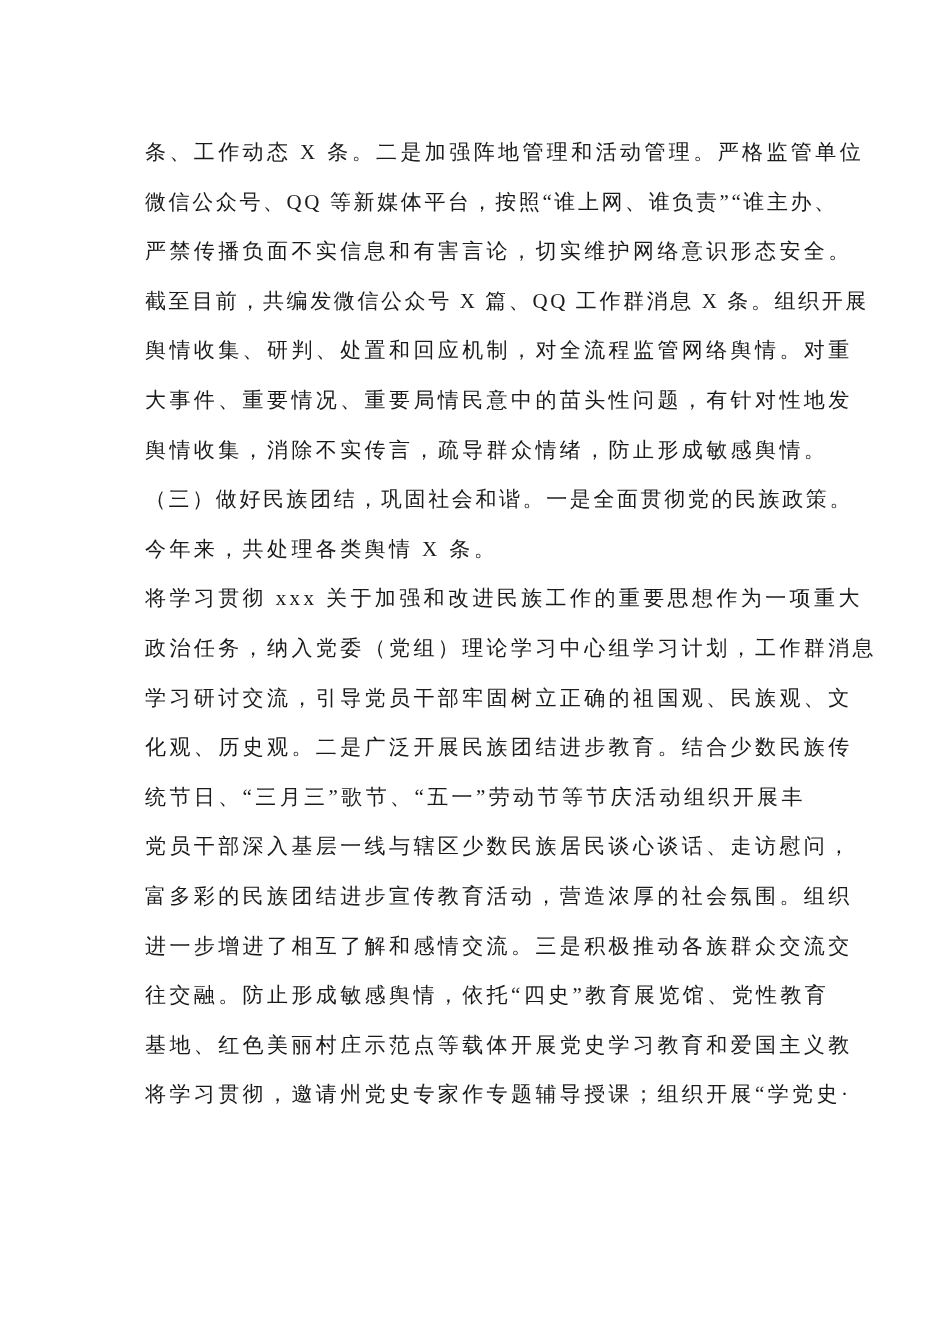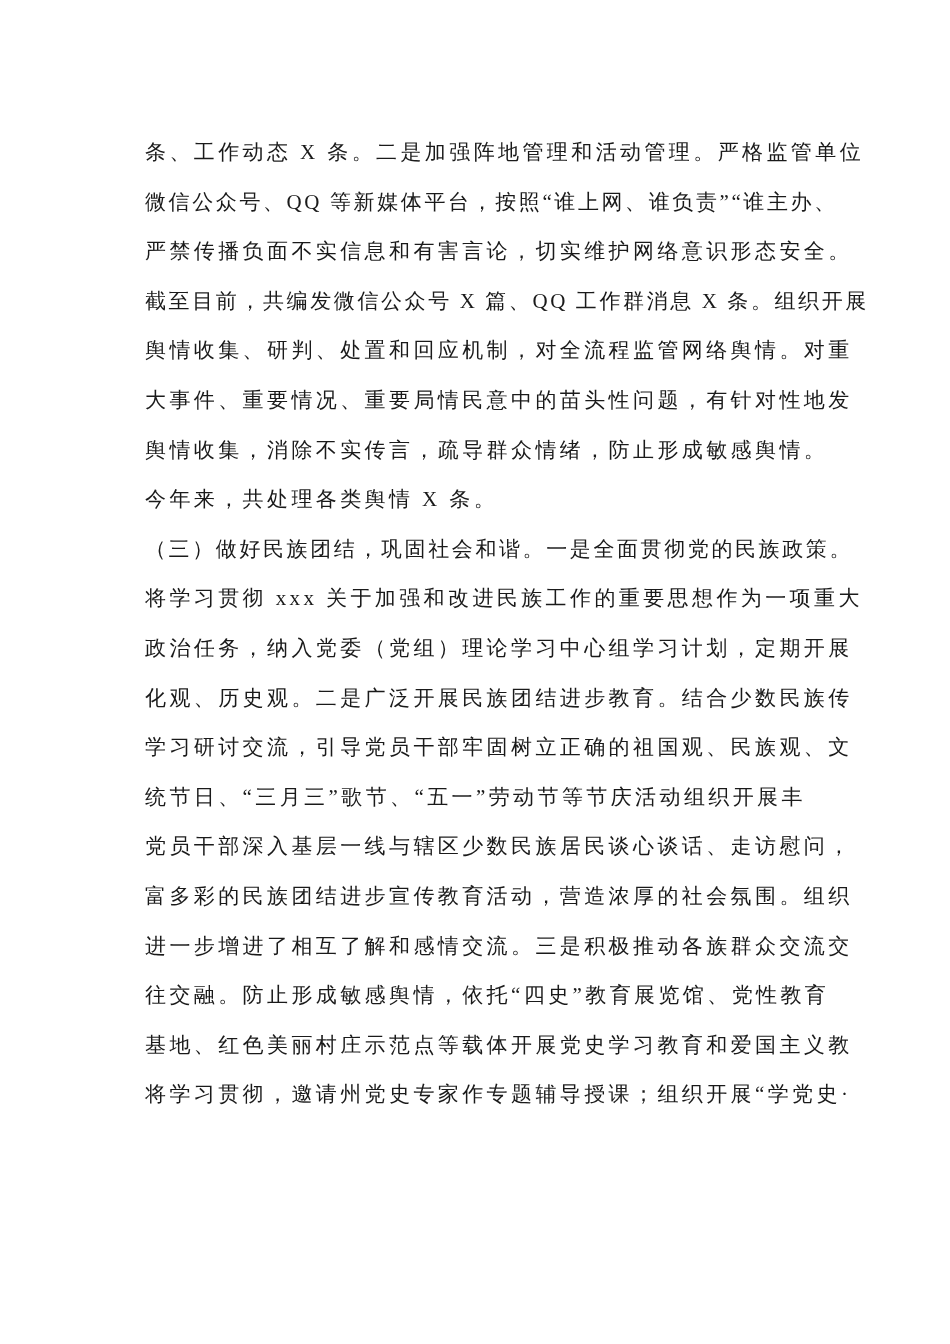--- a/index.html
+++ b/index.html
@@ -45,26 +45,26 @@
 
 <div class="page">
   <div class="text-block">
     <div class="line">条、工作动态 X 条。二是加强阵地管理和活动管理。严格监管单位</div>
     <div class="line wide">微信公众号、QQ 等新媒体平台，按照“谁上网、谁负责”“谁主办、</div>
     <div class="line">严禁传播负面不实信息和有害言论，切实维护网络意识形态安全。</div>
     <div class="line wide">截至目前，共编发微信公众号 X 篇、QQ 工作群消息 X 条。组织开展</div>
     <div class="line">舆情收集、研判、处置和回应机制，对全流程监管网络舆情。对重</div>
     <div class="line">大事件、重要情况、重要局情民意中的苗头性问题，有针对性地发</div>
     <div class="line">舆情收集，消除不实传言，疏导群众情绪，防止形成敏感舆情。</div>
+    <div class="line wide">（三）做好民族团结，巩固社会和谐。一是全面贯彻党的民族政策。</div>
     <div class="line">今年来，共处理各类舆情 X 条。</div>
-    <div class="line wide">（三）做好民族团结，巩固社会和谐。一是全面贯彻党的民族政策。</div>
     <div class="line">将学习贯彻 xxx 关于加强和改进民族工作的重要思想作为一项重大</div>
-    <div class="line">政治任务，纳入党委（党组）理论学习中心组学习计划，定期开展</div>
+    <div class="line">政治任务，纳入党委（党组）理论学习中心组学习计划，工作群消息</div>
+    <div class="line">学习研讨交流，引导党员干部牢固树立正确的祖国观、民族观、文</div>
     <div class="line">化观、历史观。二是广泛开展民族团结进步教育。结合少数民族传</div>
-    <div class="line">学习研讨交流，引导党员干部牢固树立正确的祖国观、民族观、文</div>
     <div class="line">统节日、“三月三”歌节、“五一”劳动节等节庆活动组织开展丰</div>
     <div class="line">党员干部深入基层一线与辖区少数民族居民谈心谈话、走访慰问，</div>
     <div class="line">富多彩的民族团结进步宣传教育活动，营造浓厚的社会氛围。组织</div>
     <div class="line">进一步增进了相互了解和感情交流。三是积极推动各族群众交流交</div>
     <div class="line">往交融。防止形成敏感舆情，依托“四史”教育展览馆、党性教育</div>
     <div class="line">基地、红色美丽村庄示范点等载体开展党史学习教育和爱国主义教</div>
     <div class="line">将学习贯彻，邀请州党史专家作专题辅导授课；组织开展“学党史·</div>
   </div>
 </div>
 

